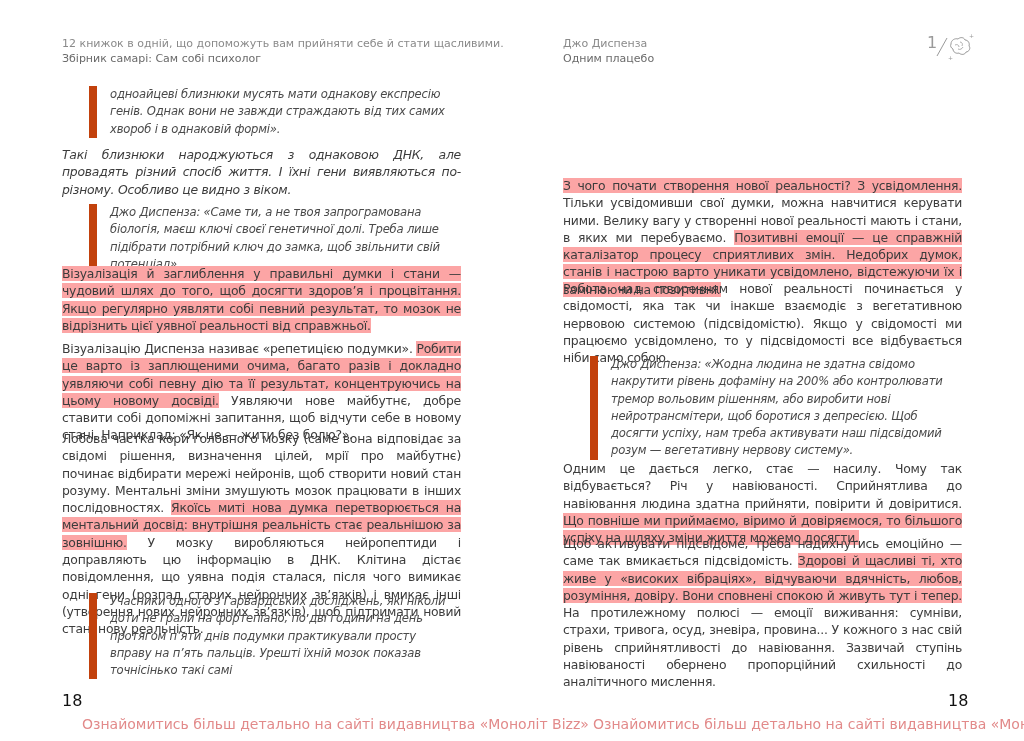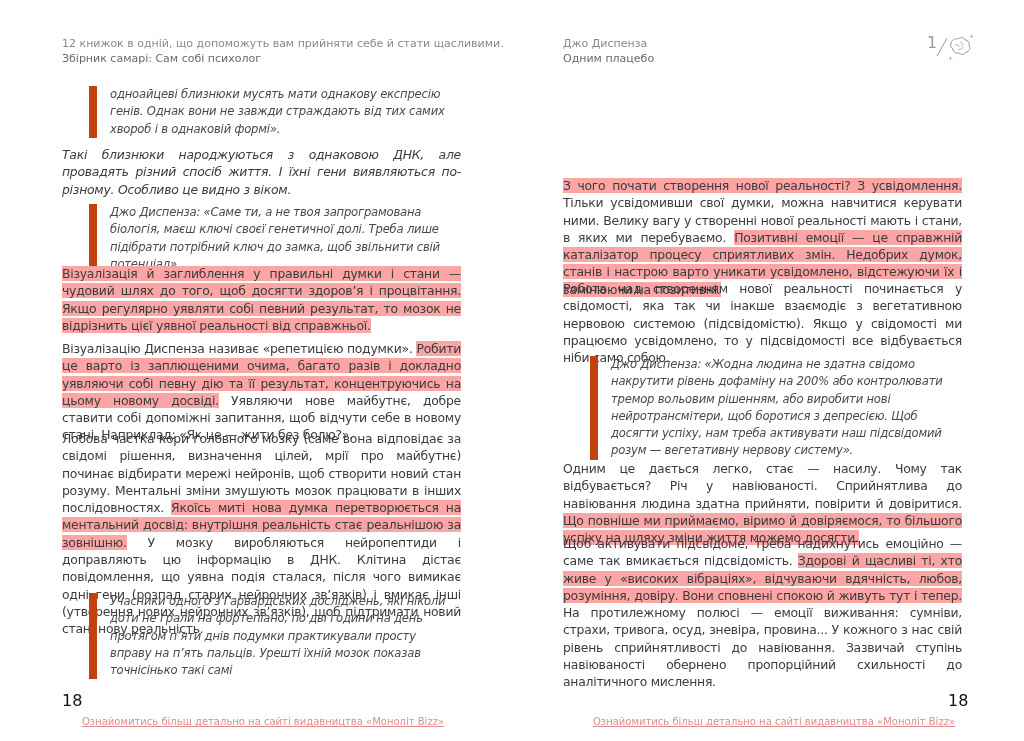--- a/index.html
+++ b/index.html
@@ -21,21 +21,21 @@
   .quote {
     position: absolute; left: 27px; width: 340px; border-left: 8px solid #c2410c;
     padding-left: 13px; font-style: italic; font-size: 11.6px; line-height: 17.3px; color: #4a4a4a;
     letter-spacing: -0.2px;
   }
   .h2 { position: absolute; left: 0; top: 140px; display: flex; align-items: center; white-space: nowrap; }
   .h2 .bubble { width: 18px; height: 16px; margin-right: 12px; }
   .h2 .t { font-weight: bold; font-size: 17.5px; color: #1a1a1a; letter-spacing: 0.2px; }
   .pnum { position: absolute; top: 691px; font-size: 16px; color: #111; }
   .footlink {
-    position: absolute; top: 716px; font-size: 10px; color: #e28a8a; text-decoration: underline;
+    position: absolute; top: 716px; font-size: 14px; color: #e28a8a; 
     white-space: nowrap; cursor: pointer;
   }
 </style>
 </head>
 <body>
 
 <div class="page left">
   <div class="hdr">
     <div>12 книжок в одній, що допоможуть вам прийняти себе й стати щасливими.</div>
     <div class="l2">Збірник самарі: Сам собі психолог</div>

